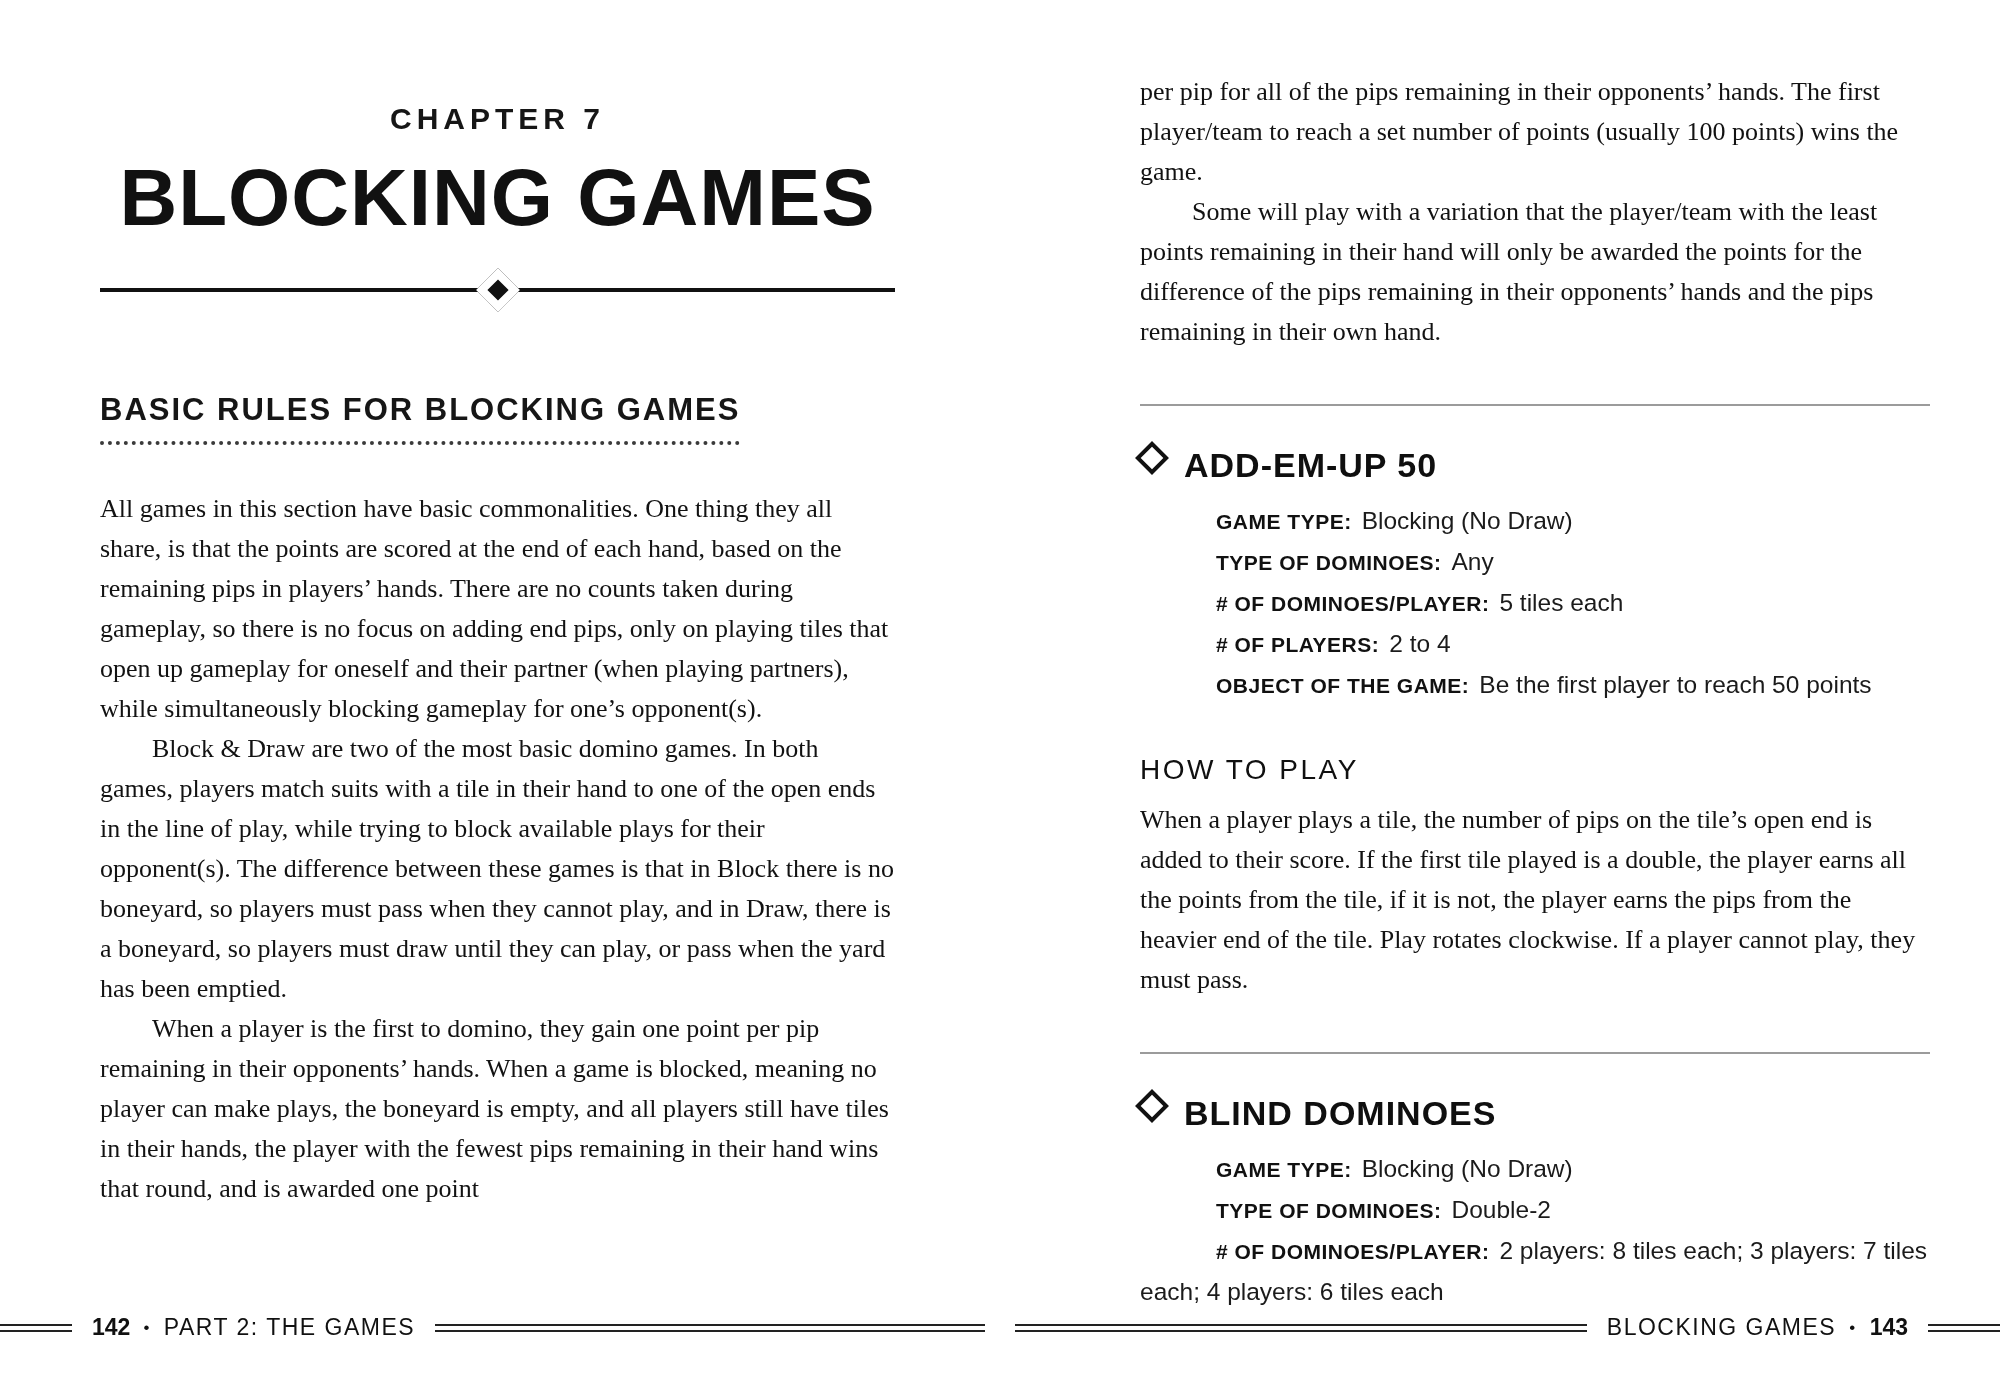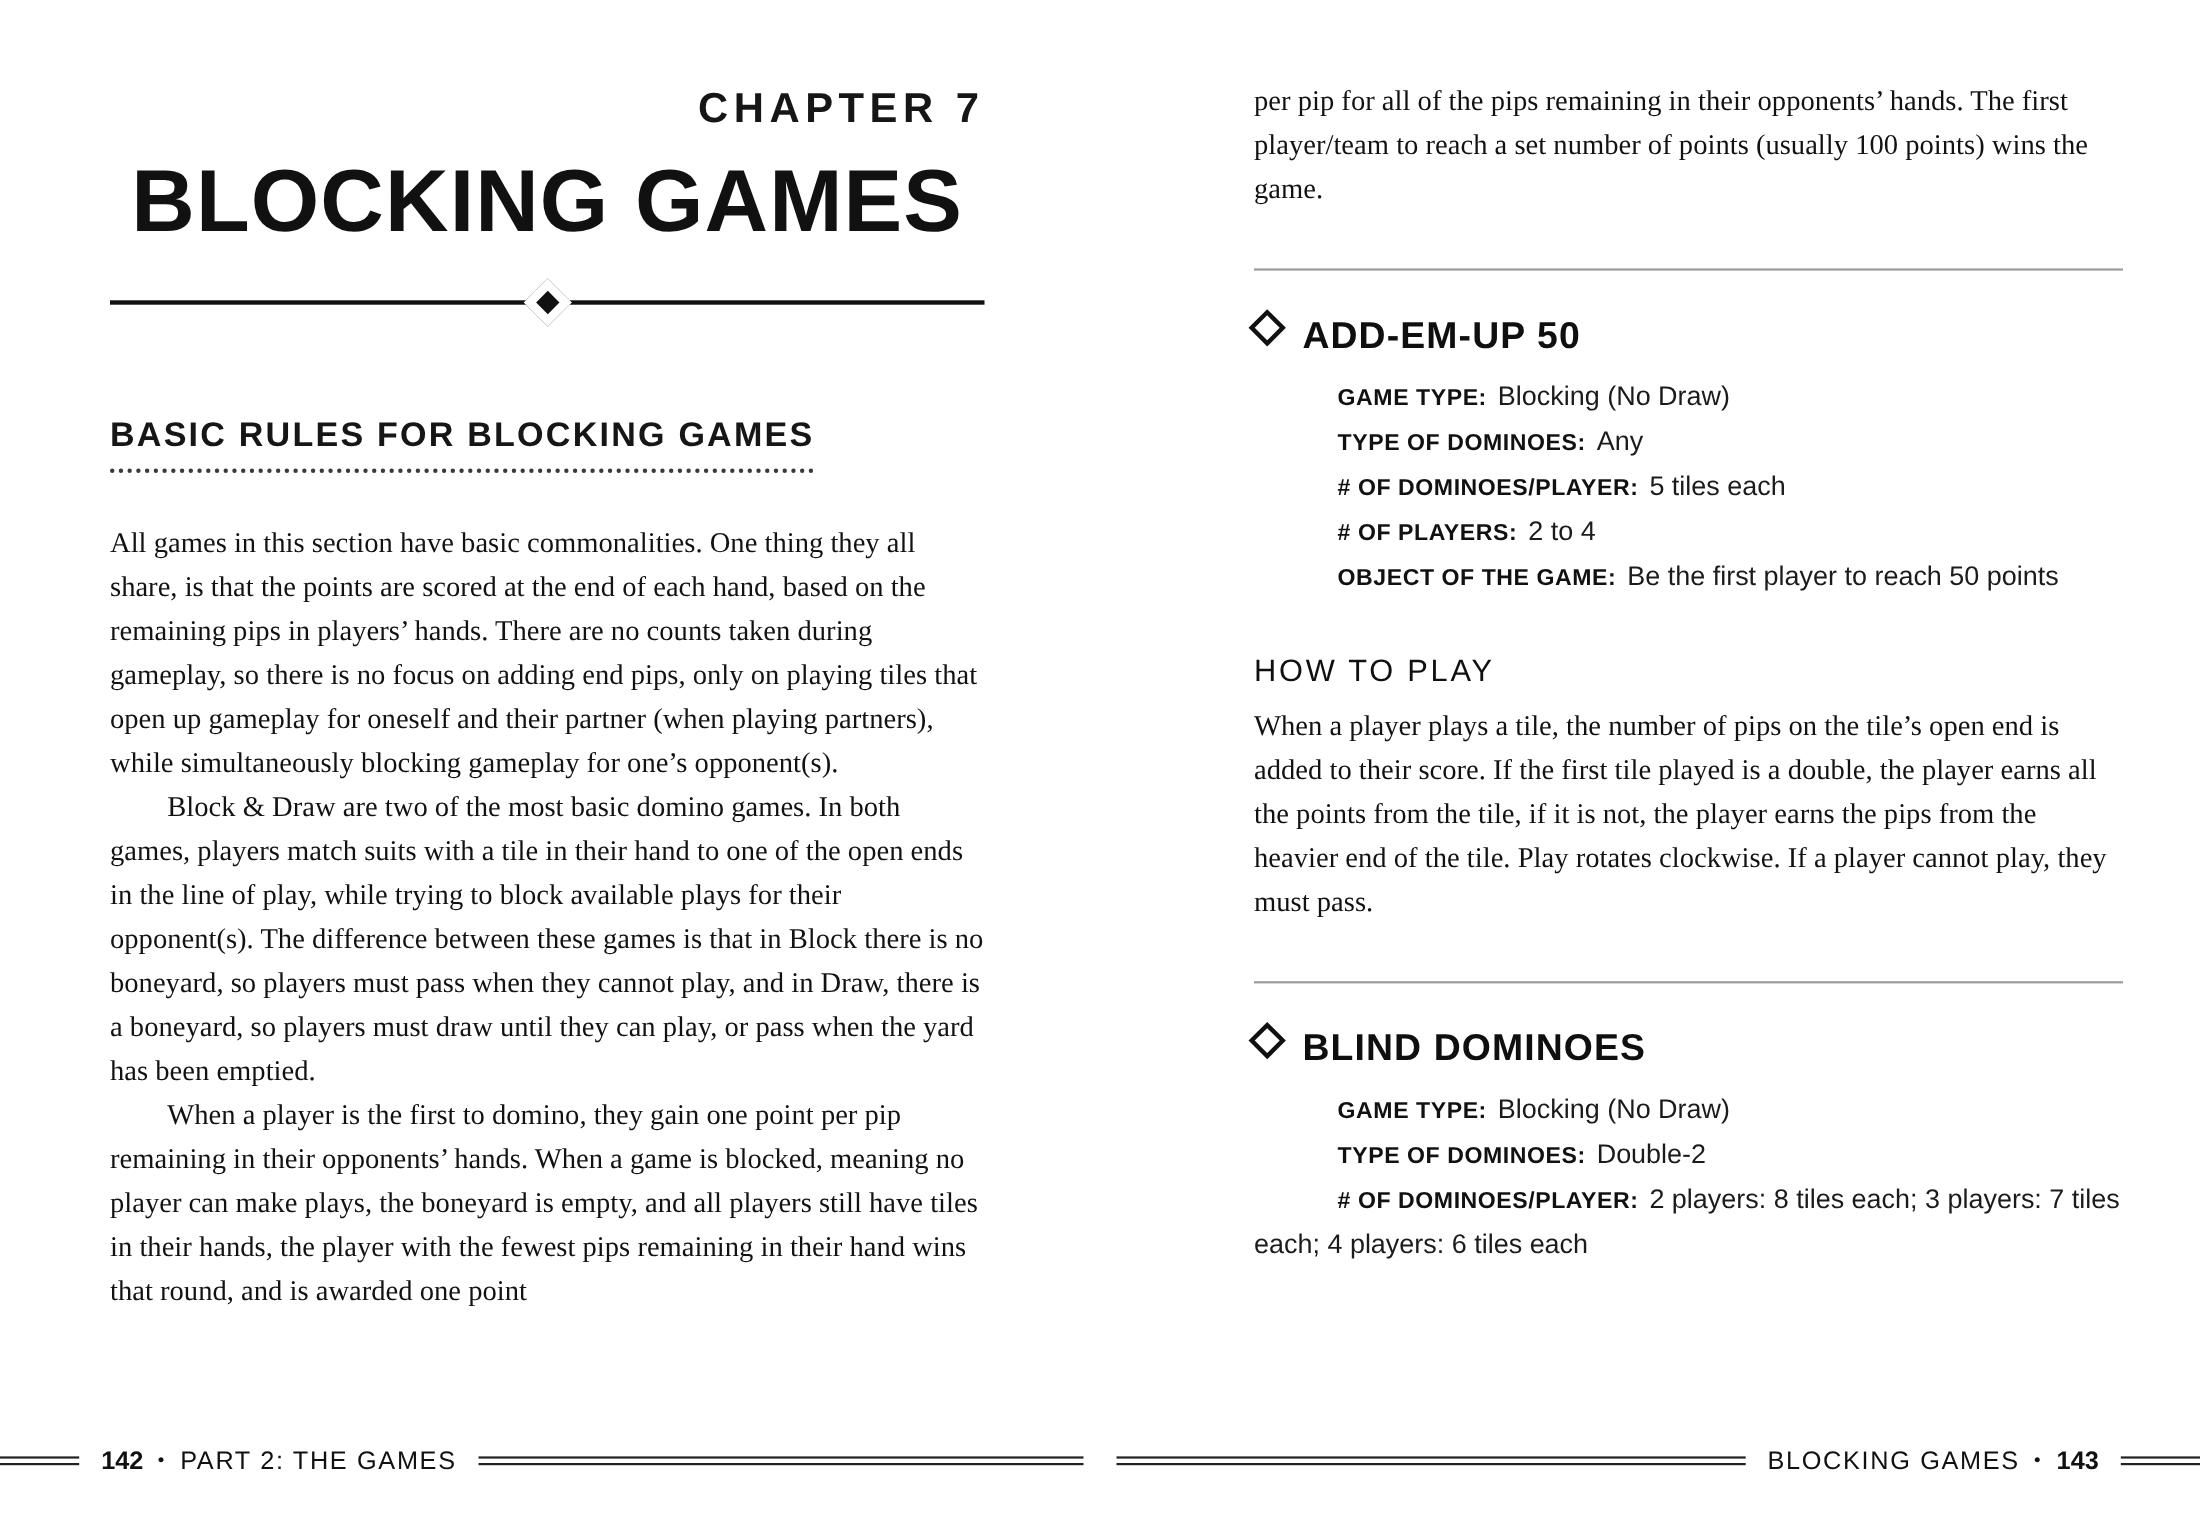--- a/index.html
+++ b/index.html
@@ -9,22 +9,22 @@
     position: relative;
     font-family: "Liberation Sans", sans-serif;
     color: #161616;
     overflow: hidden;
   }
   .col-left  { position: absolute; left: 100px;  top: 0; width: 795px; }
   .col-right { position: absolute; left: 1140px; top: 0; width: 790px; }
 
   
   .chapter-label {
-    margin-top: 78px; text-align: right;
-    font-size: 38px; font-weight: bold; letter-spacing: 5px;
+    margin-top: 102px; text-align: center;
+    font-size: 30px; font-weight: bold; letter-spacing: 5px;
   }
   .chapter-title {
     margin-top: 16px; text-align: center;
     font-size: 80px; font-weight: bold; letter-spacing: 1px;
     color: #111;
   }
   .divider { position: relative; margin-top: 44px; height: 4px; background: #111; }
   .divider .diamond-fill {
     position: absolute; left: 50%; top: 50%;
     width: 15px; height: 15px; background: #111;
@@ -95,20 +95,21 @@
   <div class="body-text">
     <p>All games in this section have basic commonalities. One thing they all share, is that the points are scored at the end of each hand, based on the remaining pips in players’ hands. There are no counts taken during gameplay, so there is no focus on adding end pips, only on playing tiles that open up gameplay for oneself and their partner (when playing partners), while simultaneously blocking gameplay for one’s opponent(s).</p>
     <p class="indent">Block &amp; Draw are two of the most basic domino games. In both games, players match suits with a tile in their hand to one of the open ends in the line of play, while trying to block available plays for their opponent(s). The difference between these games is that in Block there is no boneyard, so players must pass when they cannot play, and in Draw, there is a boneyard, so players must draw until they can play, or pass when the yard has been emptied.</p>
     <p class="indent">When a player is the first to domino, they gain one point per pip remaining in their opponents’ hands. When a game is blocked, meaning no player can make plays, the boneyard is empty, and all players still have tiles in their hands, the player with the fewest pips remaining in their hand wins that round, and is awarded one point</p>
   </div>
 </div>
 
 <div class="col-right">
   <div class="body-text opening">
     <p>per pip for all of the pips remaining in their opponents’ hands. The first player/team to reach a set number of points (usually 100 points) wins the game.</p>
+    <p class="indent">Some will play with a variation that the player/team with the least points remaining in their hand will only be awarded the points for the difference of the pips remaining in their opponents’ hands and the pips remaining in their own hand.</p>
   </div>
 
   <hr class="rule">
 
   <div>
     <div class="game-title-row">
       <span class="diamond-outline"></span>
       <span class="game-title">ADD-EM-UP 50</span>
     </div>
     <div class="info-list">

